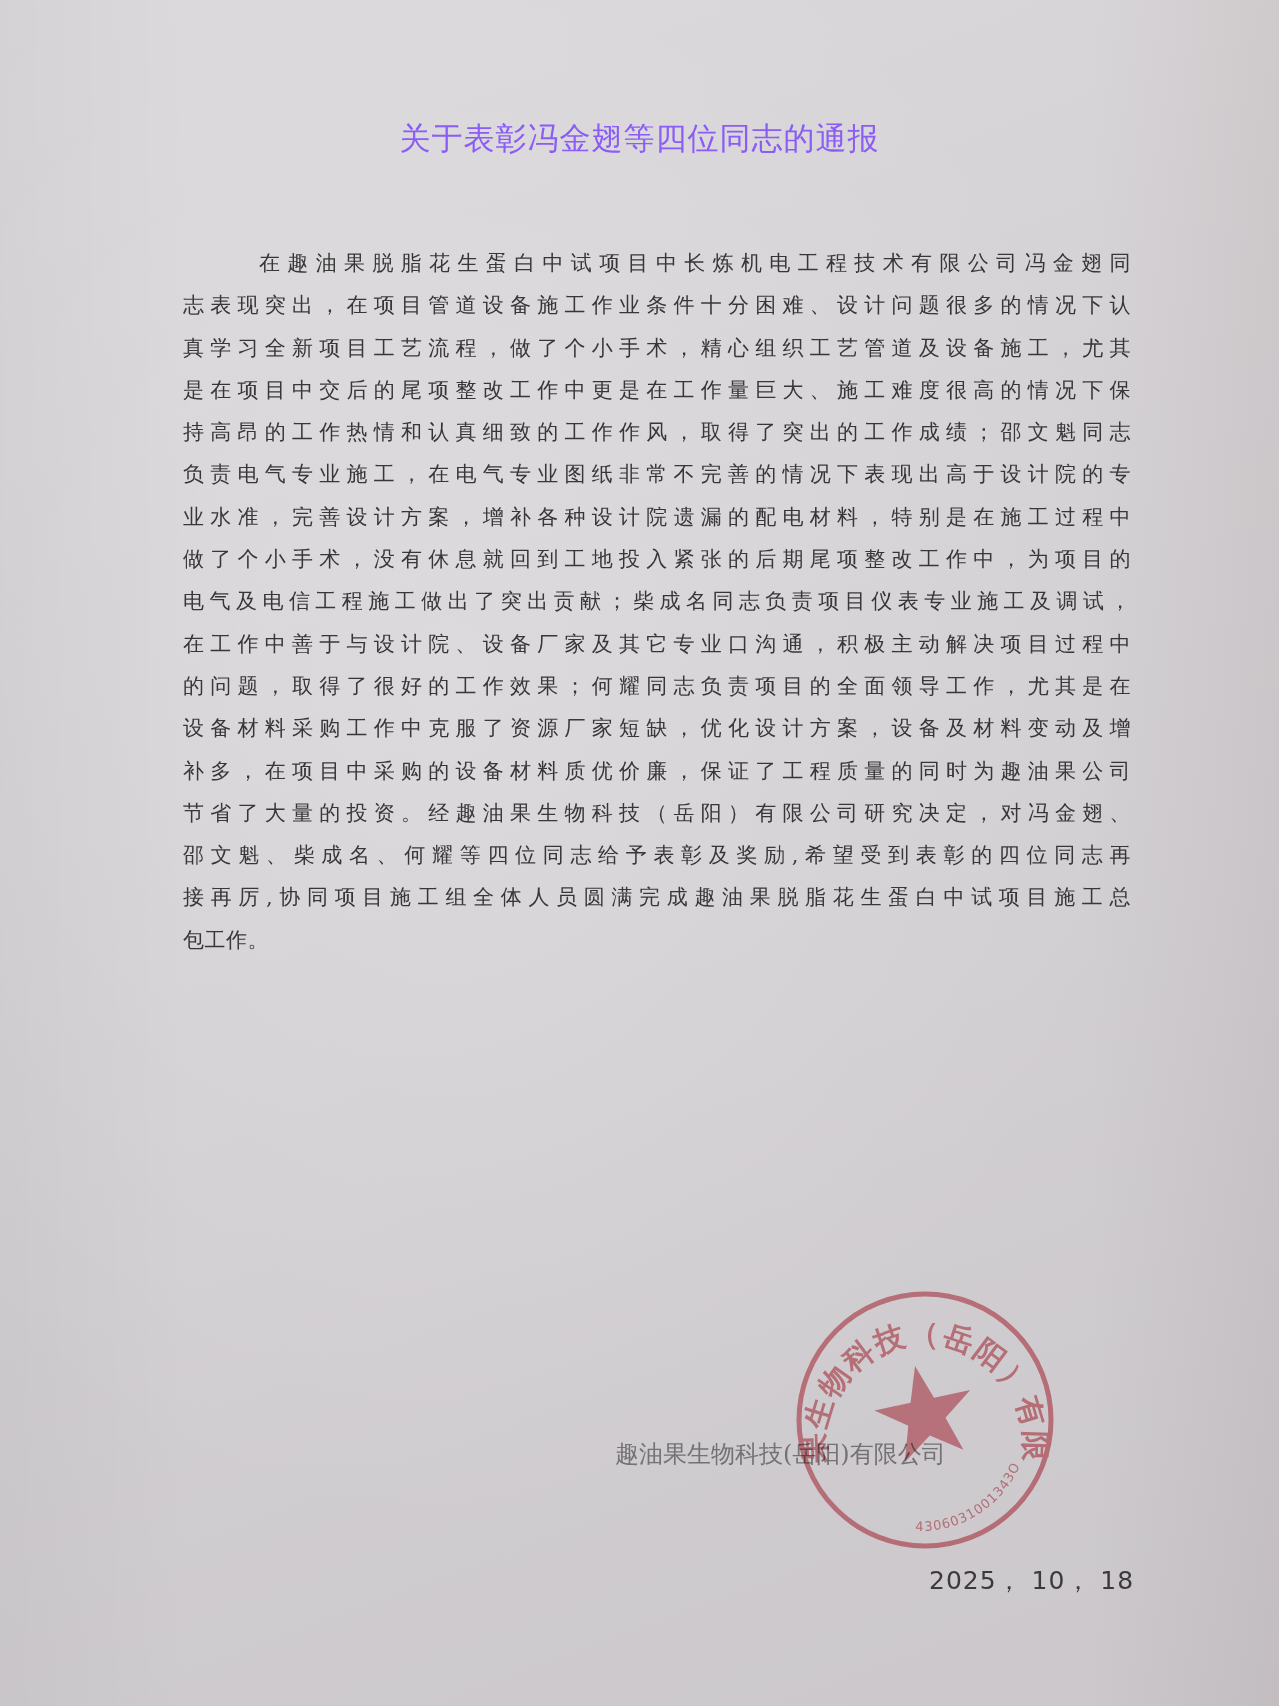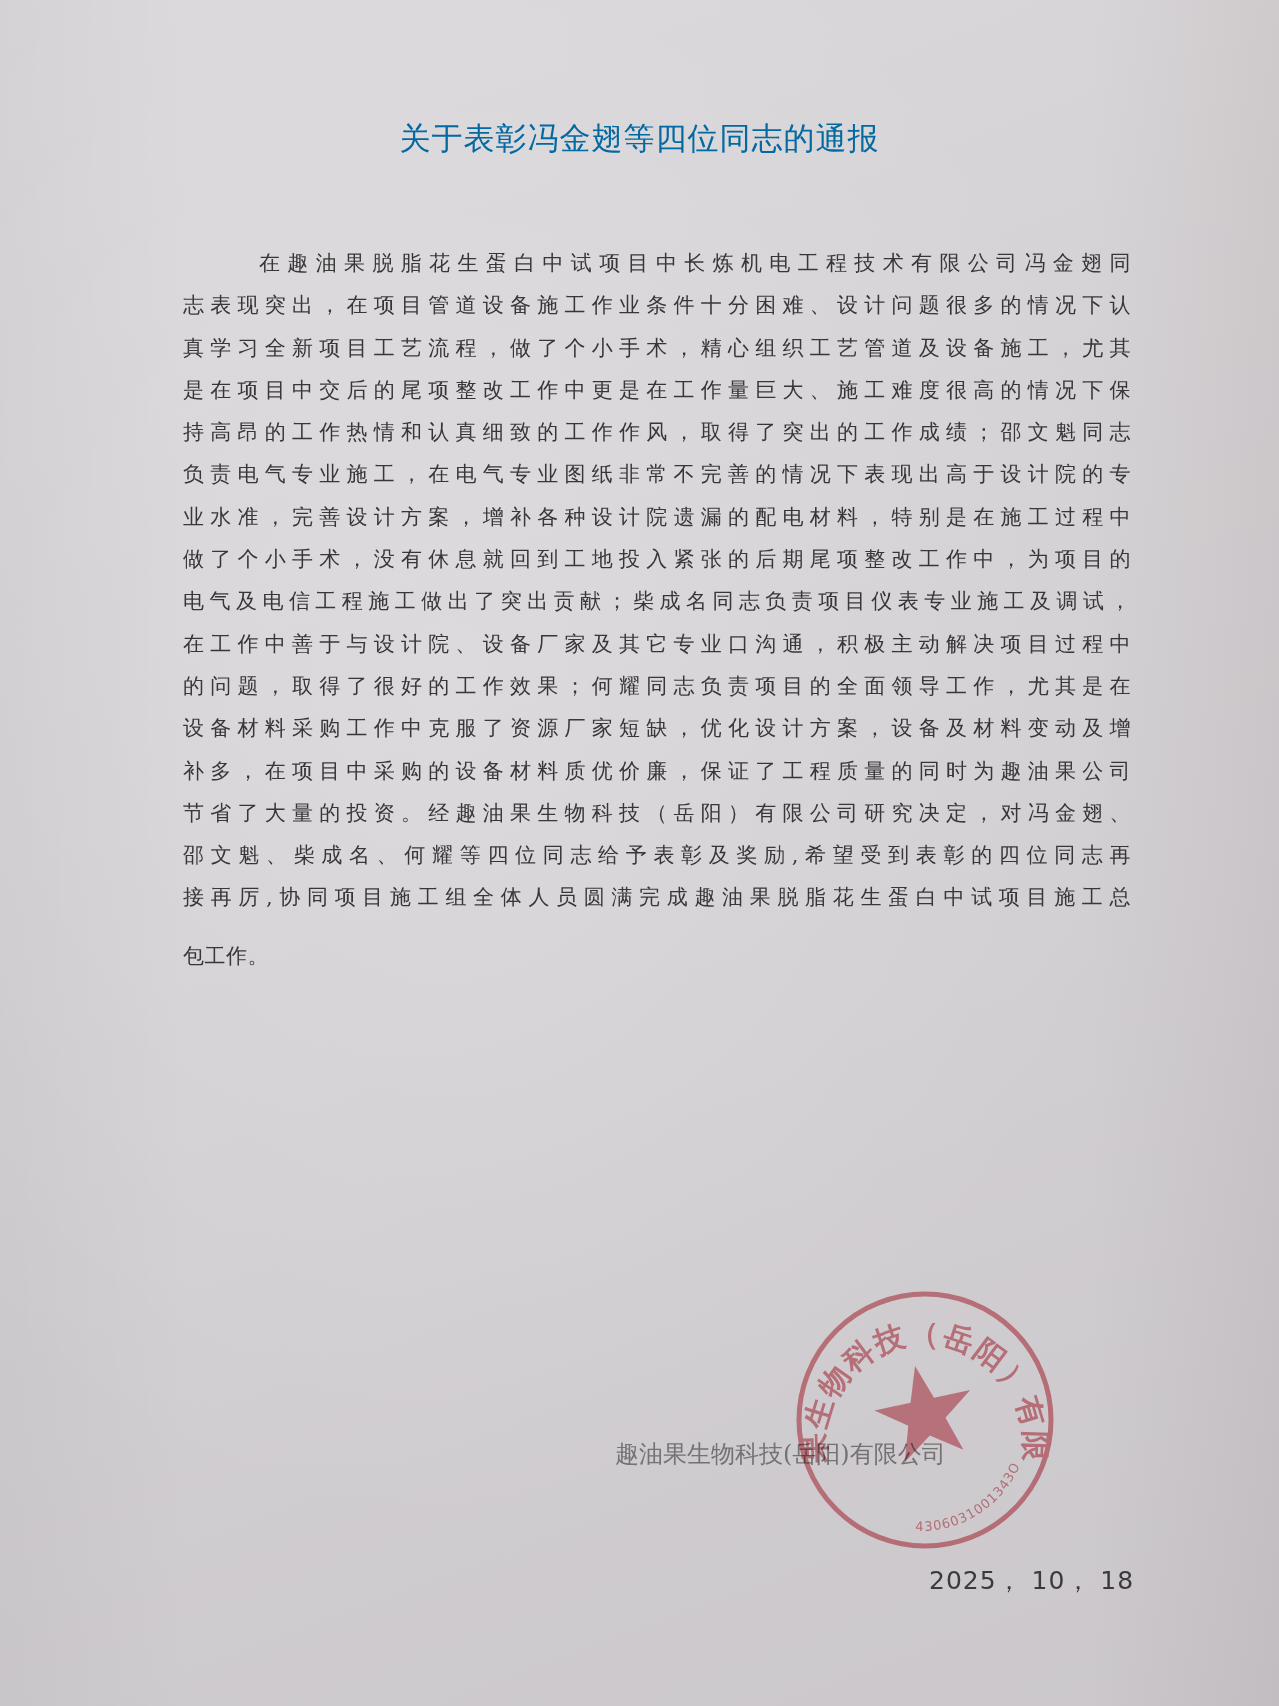--- a/index.html
+++ b/index.html
@@ -28,21 +28,21 @@
       pointer-events: none;
     }
     .title {
       position: absolute;
       left: 0;
       width: 1279px;
       top: 118px;
       text-align: center;
       font-size: 31px;
       letter-spacing: 1px;
-      color: #0369a1;
+      color: #8b5cf6;
     }
     .body-text {
       position: absolute;
       left: 183px;
       top: 242px;
       width: 948px;
     }
     .line {
       height: 42.3px;
       line-height: 42.3px;
@@ -50,21 +50,20 @@
       white-space: nowrap;
       text-align: justify;
       text-align-last: justify;
       letter-spacing: 0.5px;
     }
     .line.indent {
       padding-left: 76px;
     }
     .line.last {
       text-align-last: left;
-      margin-top: 16px;
     }
     .signature {
       position: absolute;
       left: 615px;
       top: 1438px;
       font-size: 24px;
       color: #737373;
       z-index: 2;
       white-space: nowrap;
     }

